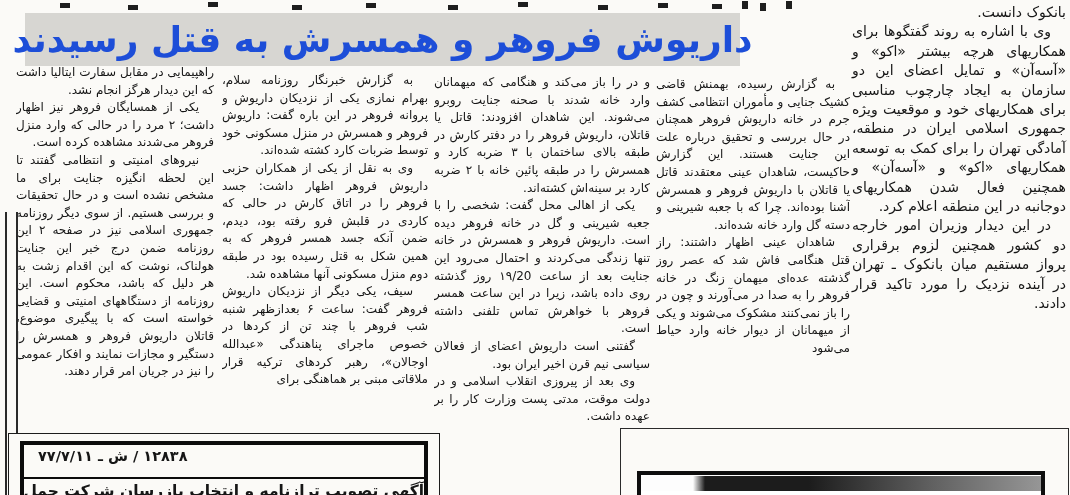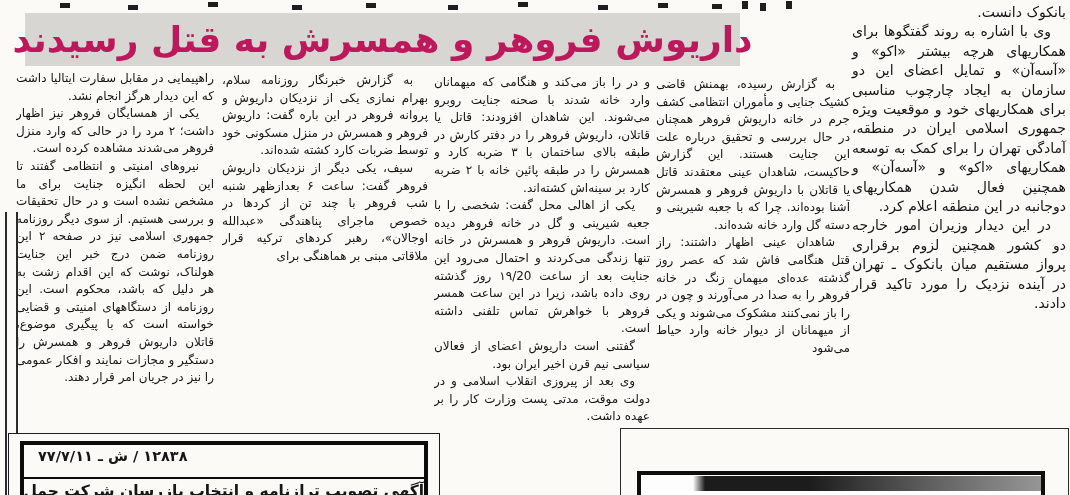--- a/index.html
+++ b/index.html
@@ -17,31 +17,31 @@
       518px 0 0 #1e1e1e,598px 3px 0 #1e1e1e,658px 1px 0 #1e1e1e,712px 2px 0 #1e1e1e;}
   .frag2{position:absolute;top:1px;left:742px;width:6px;height:8px;background:#1e1e1e;
     box-shadow:18px 2px 0 #1e1e1e,44px 0 0 #1e1e1e;}
   
   .headline-box{
     position:absolute;left:25px;top:13px;width:715px;height:53px;
     background:#d7d6d2;display:flex;align-items:center;justify-content:center;
   }
   .headline-box h1{
     margin:0;font-size:36px;line-height:48px;font-weight:bold;
-    letter-spacing:-1px;white-space:nowrap;color:#be185d;
+    letter-spacing:-1px;white-space:nowrap;color:#1d4ed8;
   }
   
   .txtcol{position:absolute;direction:rtl;text-align:justify;font-size:12px;line-height:17.6px;}
   .txtcol p{margin:0;text-indent:15px;}
   .txtcol p.cont{text-indent:0;}
   .side-col{left:852px;top:3px;width:214px;font-size:14px;line-height:19.4px;}
   .col-a{left:656px;top:76px;width:194px;height:382px;overflow:hidden;}
   .col-b{left:434px;top:74px;width:216px;height:386px;overflow:hidden;}
   .col-c{left:222px;top:72px;width:206px;height:360px;overflow:hidden;}
-  .col-d{left:16px;top:70px;width:198px;height:362px;overflow:hidden;}
+  .col-d{left:16px;top:64px;width:198px;height:362px;overflow:hidden;}
   .lead-mark{font-weight:bold;font-size:13px;}
   
   .left-rule{position:absolute;left:5px;top:212px;height:283px;width:9px;
     border-left:2px solid #2a2a2a;border-right:2px solid #2a2a2a;}
   
   .bl-outer{position:absolute;left:8px;top:433px;width:430px;height:70px;
     border:1.5px solid #1c1c1c;background:#fbfaf7;z-index:3;}
   .bl-inner{margin:7px 11px 0;border:4px solid #0c0c0c;height:60px;overflow:hidden;}
   .bl-ref{direction:rtl;text-align:left;padding:3px 10px 12px 14px;
     font-weight:bold;font-size:14.5px;white-space:nowrap;}
@@ -81,20 +81,21 @@
 
   <div class="txtcol col-b">
     <p class="cont">و در را باز می‌کند و هنگامی که میهمانان وارد خانه شدند با صحنه جنایت روبرو می‌شوند. این شاهدان افزودند: قاتل یا قاتلان، داریوش فروهر را در دفتر کارش در طبقه بالای ساختمان با ۳ ضربه کارد و همسرش را در طبقه پائین خانه با ۲ ضربه کارد بر سینه‌اش کشته‌اند.</p>
     <p>یکی از اهالی محل گفت: شخصی را با جعبه شیرینی و گل در خانه فروهر دیده است. داریوش فروهر و همسرش در خانه تنها زندگی می‌کردند و احتمال می‌رود این جنایت بعد از ساعت ۱۹/20 روز گذشته روی داده باشد، زیرا در این ساعت همسر فروهر با خواهرش تماس تلفنی داشته است.</p>
     <p>گفتنی است داریوش اعضای از فعالان سیاسی نیم قرن اخیر ایران بود.</p>
     <p>وی بعد از پیروزی انقلاب اسلامی و در دولت موقت، مدتی پست وزارت کار را بر عهده داشت.</p>
   </div>
 
   <div class="txtcol col-c">
     <p>به گزارش خبرنگار روزنامه سلام، بهرام نمازی یکی از نزدیکان داریوش و پروانه فروهر در این باره گفت: داریوش فروهر و همسرش در منزل مسکونی خود توسط ضربات کارد کشته شده‌اند.</p>
+    <p>وی به نقل از یکی از همکاران حزبی داریوش فروهر اظهار داشت: جسد فروهر را در اتاق کارش در حالی که کاردی در قلبش فرو رفته بود، دیدم، ضمن آنکه جسد همسر فروهر که به همین شکل به قتل رسیده بود در طبقه دوم منزل مسکونی آنها مشاهده شد.</p>
     <p>سیف، یکی دیگر از نزدیکان داریوش فروهر گفت: ساعت ۶ بعدازظهر شنبه شب فروهر با چند تن از کردها در خصوص ماجرای پناهندگی «عبدالله اوجالان»، رهبر کردهای ترکیه قرار ملاقاتی مبنی بر هماهنگی برای</p>
   </div>
 
   <div class="txtcol col-d">
     <p class="cont">راهپیمایی در مقابل سفارت ایتالیا داشت که این دیدار هرگز انجام نشد.</p>
     <p>یکی از همسایگان فروهر نیز اظهار داشت؛ ۲ مرد را در حالی که وارد منزل فروهر می‌شدند مشاهده کرده است.</p>
     <p>نیروهای امنیتی و انتظامی گفتند تا این لحظه انگیزه جنایت برای ما مشخص نشده است و در حال تحقیقات و بررسی هستیم. از سوی دیگر روزنامه جمهوری اسلامی نیز در صفحه ۲ این روزنامه ضمن درج خبر این جنایت هولناک، نوشت که این اقدام زشت به هر دلیل که باشد، محکوم است. این روزنامه از دستگاههای امنیتی و قضایی خواسته است که با پیگیری موضوع، قاتلان داریوش فروهر و همسرش را دستگیر و مجازات نمایند و افکار عمومی را نیز در جریان امر قرار دهند.</p>
   </div>
 
   <div class="left-rule"></div>

